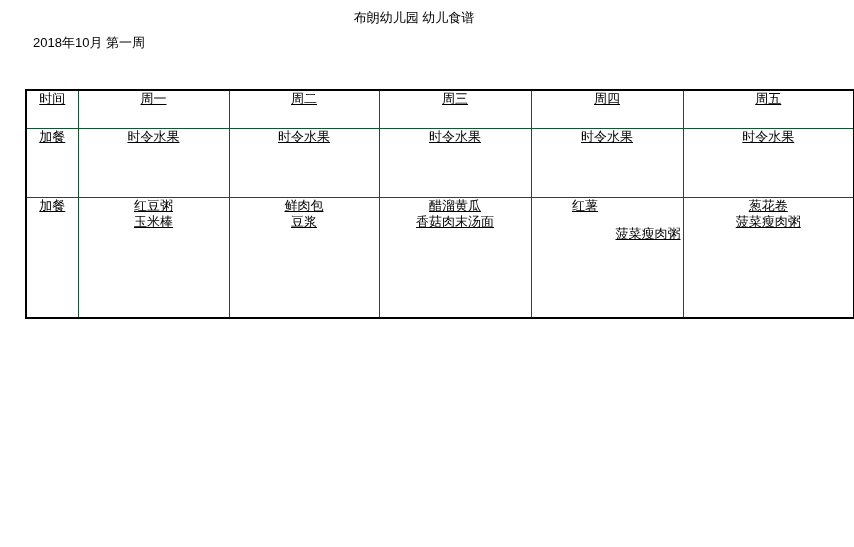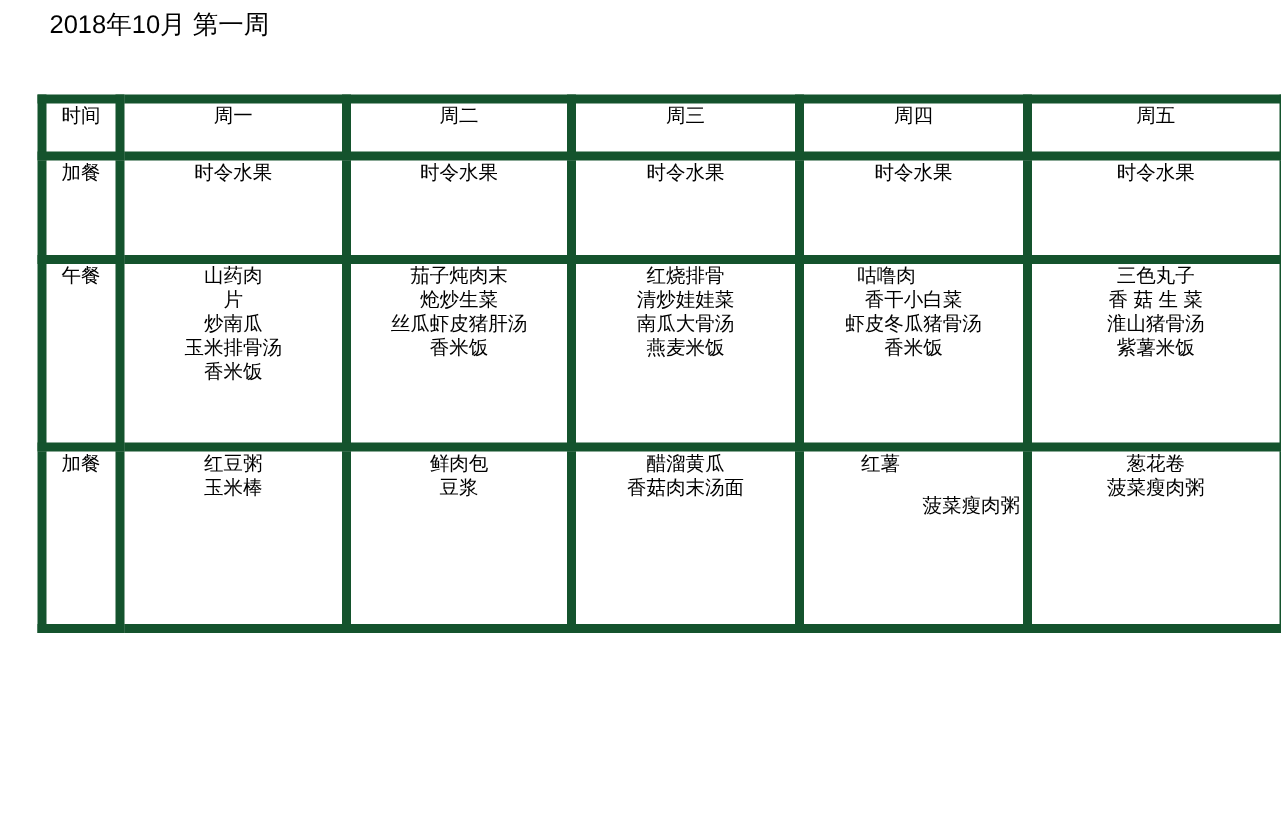--- a/index.html
+++ b/index.html
@@ -17,40 +17,41 @@
   .title {
     margin-top: 10px;
     width: 828px;
     text-align: center;
     font-size: 13px;
     line-height: 16px;
   }
   .subtitle {
     margin-top: 9px;
     margin-left: 33px;
-    font-size: 17px;
+    font-size: 13px;
     line-height: 16px;
   }
   table.menu {
     margin-top: 38px;
     margin-left: 25px;
     width: 828px;
     border-collapse: collapse;
     table-layout: fixed;
     border: 2px solid #000000;
   }
   table.menu td {
-    border: 6px solid #14532d;
+    border: 1px solid #14532d;
     box-sizing: border-box;
     vertical-align: top;
     text-align: center;
     font-size: 13px;
     line-height: 16px;
     padding: 0 2px;
     overflow: hidden;
+    text-decoration: underline;
   }
   tr.h38 td { height: 38px; }
   tr.h91 td { height: 91px; }
   tr.h69 td { height: 69px; }
   tr.h125 td { height: 125px; }
   tr.h121 td { height: 121px; }
   .lines { white-space: pre-line; }
   .left-flush { text-align: left; padding-left: 1px; }
   .double-sp { line-height: 31px; }
   .shift18 { position: relative; left: -18px; }
@@ -64,20 +65,21 @@
   .pt20 { padding-top: 20px; }
   .pt26 { padding-top: 26px; }
   .pt28 { padding-top: 28px; }
   .pt34 { padding-top: 34px; }
   .pt46 { padding-top: 46px; }
 </style>
 </head>
 <body>
 
 <div>
+  <div class="title">布朗幼儿园 幼儿食谱</div>
   <div class="subtitle">2018年10月 第一周</div>
 
   <table class="menu">
     <colgroup>
       <col style="width:52px">
       <col style="width:151px">
       <col style="width:150px">
       <col style="width:152px">
       <col style="width:152px">
       <col style="width:171px">
@@ -96,46 +98,20 @@
 
     <tr class="h69">
       <td class="pt20">加餐</td>
       <td class="lines pt18">时令水果</td>
       <td class="lines pt18">时令水果</td>
       <td class="lines pt18">时令水果</td>
       <td class="lines pt18">时令水果</td>
       <td class="lines pt18">时令水果</td>
     </tr>
 
-    <tr class="h125">
-      <td class="pt20">午餐</td>
-      <td class="lines pt18">山药肉
-片
-炒南瓜
-玉米排骨汤
-香米饭</td>
-      <td class="lines pt18">茄子炖肉末
-炝炒生菜
-丝瓜虾皮猪肝汤
-香米饭</td>
-      <td class="lines left-flush double-sp pt2">红烧排骨
-清炒娃娃菜
-南瓜大骨汤
-燕麦米饭</td>
-      <td class="pt4">
-        <div class="shift18">咕噜肉</div>
-        <div>香干小白菜</div>
-        <div>虾皮冬瓜猪骨汤</div>
-        <div>香米饭</div>
-      </td>
-      <td class="lines pt20">三色丸子
-香 菇 生 菜
-淮山猪骨汤
-紫薯米饭</td>
-    </tr>
 
     <tr class="h121">
       <td class="pt28">加餐</td>
       <td class="lines pt26">红豆粥
 玉米棒</td>
       <td class="lines pt46">鲜肉包
 豆浆</td>
       <td class="lines pt34">醋溜黄瓜
 香菇肉末汤面</td>
       <td class="pt12">

